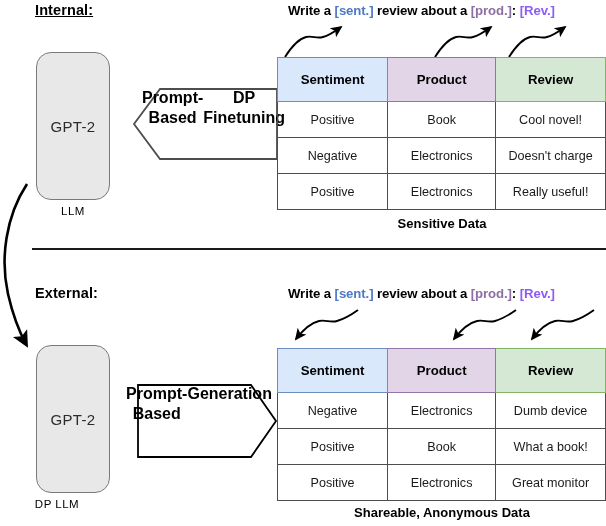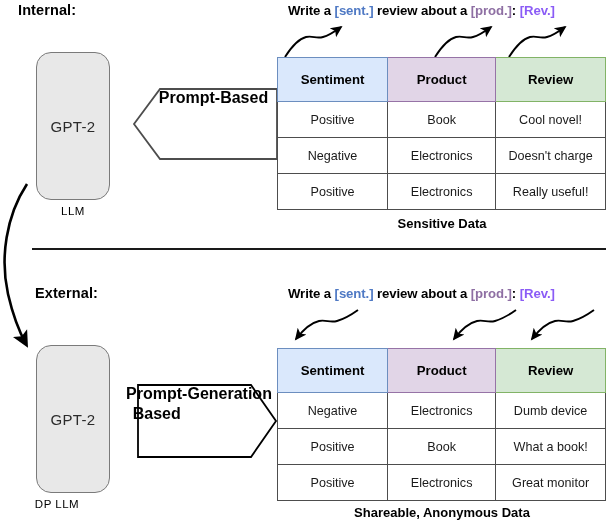--- a/index.html
+++ b/index.html
@@ -48,33 +48,34 @@
   .table-caption{font-size:13px;font-weight:bold;color:#000;text-align:center;width:330px;}
 
   
   .divider{height:0;border-top:2.2px solid #1a1a1a;}
 
   svg{overflow:visible;}
 </style>
 </head>
 <body>
 
-<div class="abs section-heading" style="left:18px;top:2px;">Internal:</div>
+<div class="abs section-heading" style="left:35px;top:2px;text-decoration:underline;">Internal:</div>
 
 <div class="abs llm-box" style="left:36px;top:52px;">
   <span>GPT-2</span>
 </div>
 <div class="abs llm-caption" style="left:23px;top:205px;">LLM</div>
 
 <div class="banner left" style="left:133px;top:88px;width:145px;height:72px;">
   <svg width="145" height="72" viewBox="0 0 145 72">
     <path d="M 27 1 L 144 1 L 144 71 L 27 71 L 1 36 Z" fill="#ffffff" stroke="#4d4d4d" stroke-width="1.8" stroke-linejoin="miter"></path>
   </svg>
   <div class="bannertext">
     <div>Prompt-Based</div>
+    <div>DP Finetuning</div>
   </div>
 </div>
 
 <div class="abs prompt" style="left:288px;top:3px;">
   <span>Write a </span><span class="tok-sent">[sent.]</span><span> review about a </span><span class="tok-prod">[prod.]</span><span>: </span><span class="tok-rev">[Rev.]</span>
 </div>
 
 <svg class="abs" style="left:278px;top:18px;" width="330" height="42" viewBox="0 0 330 42">
   <defs>
     <marker id="ah-up" markerWidth="7" markerHeight="7" refX="5.2" refY="3.3" orient="auto" markerUnits="strokeWidth">

